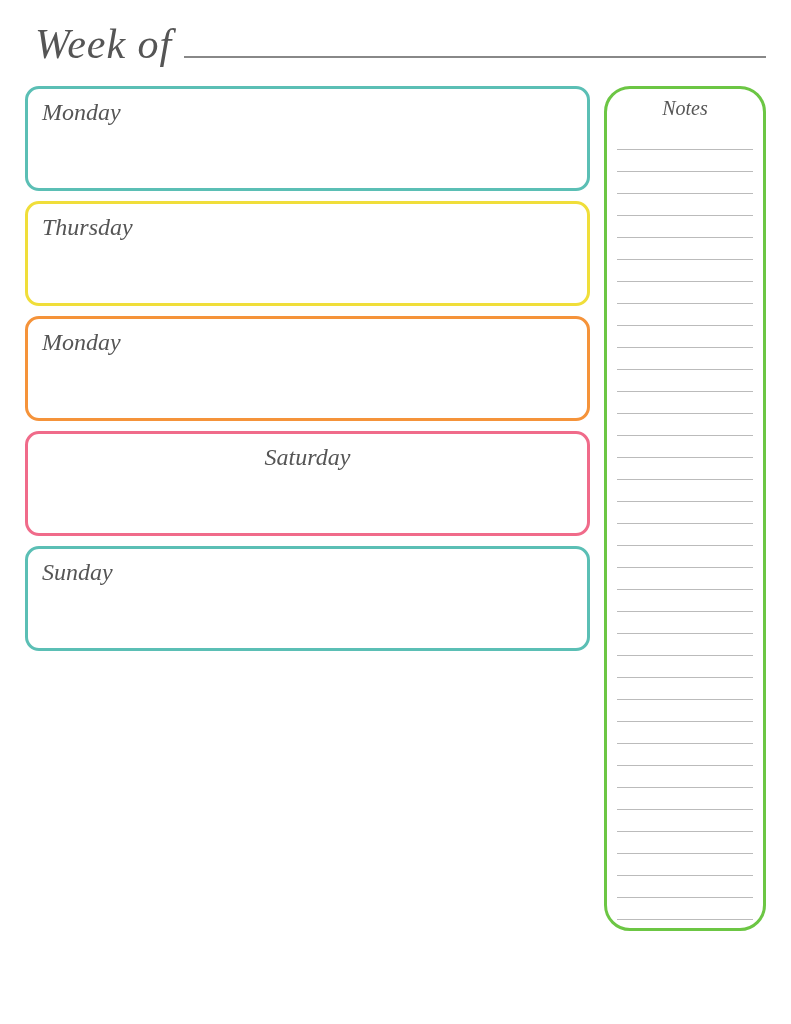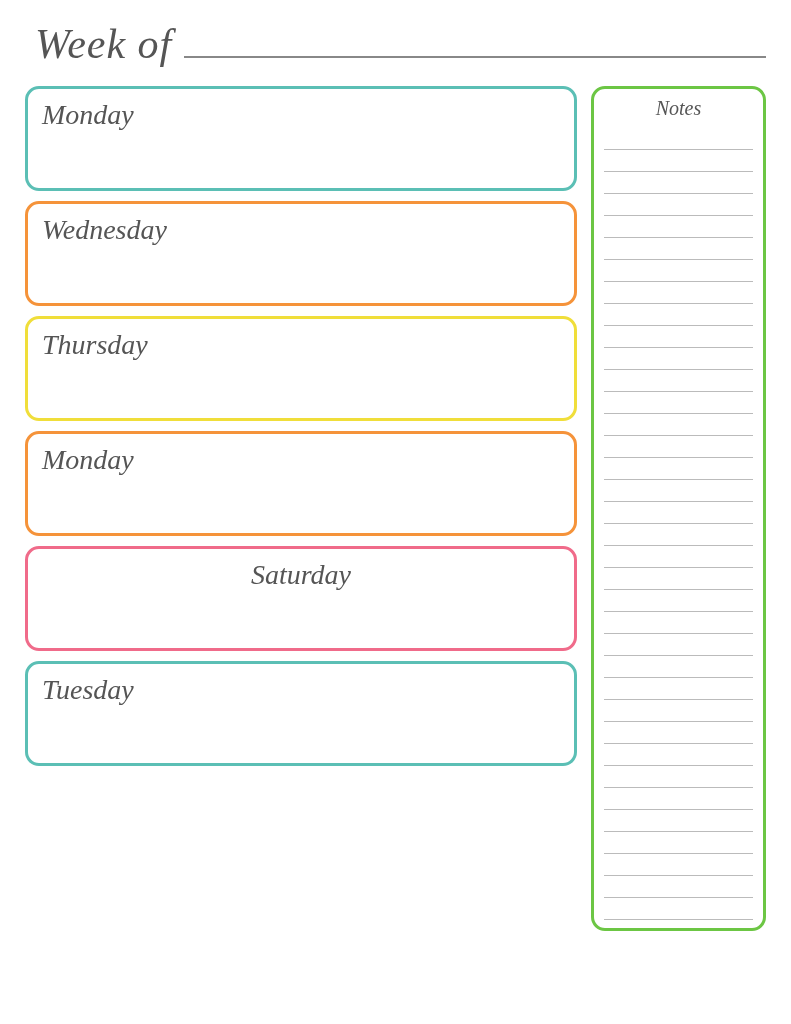--- a/index.html
+++ b/index.html
@@ -57,36 +57,36 @@
       border-width: 3px;
       border-style: solid;
       padding: 10px 14px;
       min-height: 105px;
       position: relative;
       background: #ffffff;
     }
 
     .day-label {
       font-style: italic;
-      font-size: 28px;
+      font-size: 24px;
       color: #555;
       font-weight: normal;
     }
 
     .day-box.monday    { border-color: #5bbfb5; }
     .day-box.tuesday   { border-color: #f06b8a; }
     .day-box.wednesday { border-color: #f5933a; }
     .day-box.thursday  { border-color: #f0de3a; }
     .day-box.friday    { border-color: #f5933a; }
     .day-box.saturday  { border-color: #f06b8a; text-align: center; }
     .day-box.sunday    { border-color: #5bbfb5; }
 
     .notes-column {
-      width: 175px;
-      border-radius: 14px;
+      width: 162px;
+      border-radius: 26px;
       border: 3px solid #6cc644;
       background: #ffffff;
       padding: 8px 10px;
       display: flex;
       flex-direction: column;
     }
 
     .notes-title {
       font-style: italic;
       font-size: 20px;
@@ -115,34 +115,31 @@
 <div class="header">
   <span class="header-title">Week of</span>
   <div class="header-line"></div>
 </div>
 
 <div class="main-layout">
   <div class="days-column" id="days-column">
   <div class="day-box monday">
         <div class="day-label">Monday</div>
       </div>
-      <div class="day-box wednesday">
-        <div class="day-label">Wednesday</div>
-      </div>
       <div class="day-box thursday">
         <div class="day-label">Thursday</div>
       </div>
       <div class="day-box friday">
         <div class="day-label">Monday</div>
       </div>
       <div class="day-box saturday">
         <div class="day-label">Saturday</div>
       </div>
       <div class="day-box sunday">
-        <div class="day-label">Tuesday</div>
+        <div class="day-label">Sunday</div>
       </div>
     </div>
 
   <div class="notes-column">
     <div class="notes-title">Notes</div>
     <div class="notes-lines" id="notes-lines">
     <div class="notes-line"></div>
         <div class="notes-line"></div>
         <div class="notes-line"></div>
         <div class="notes-line"></div>

